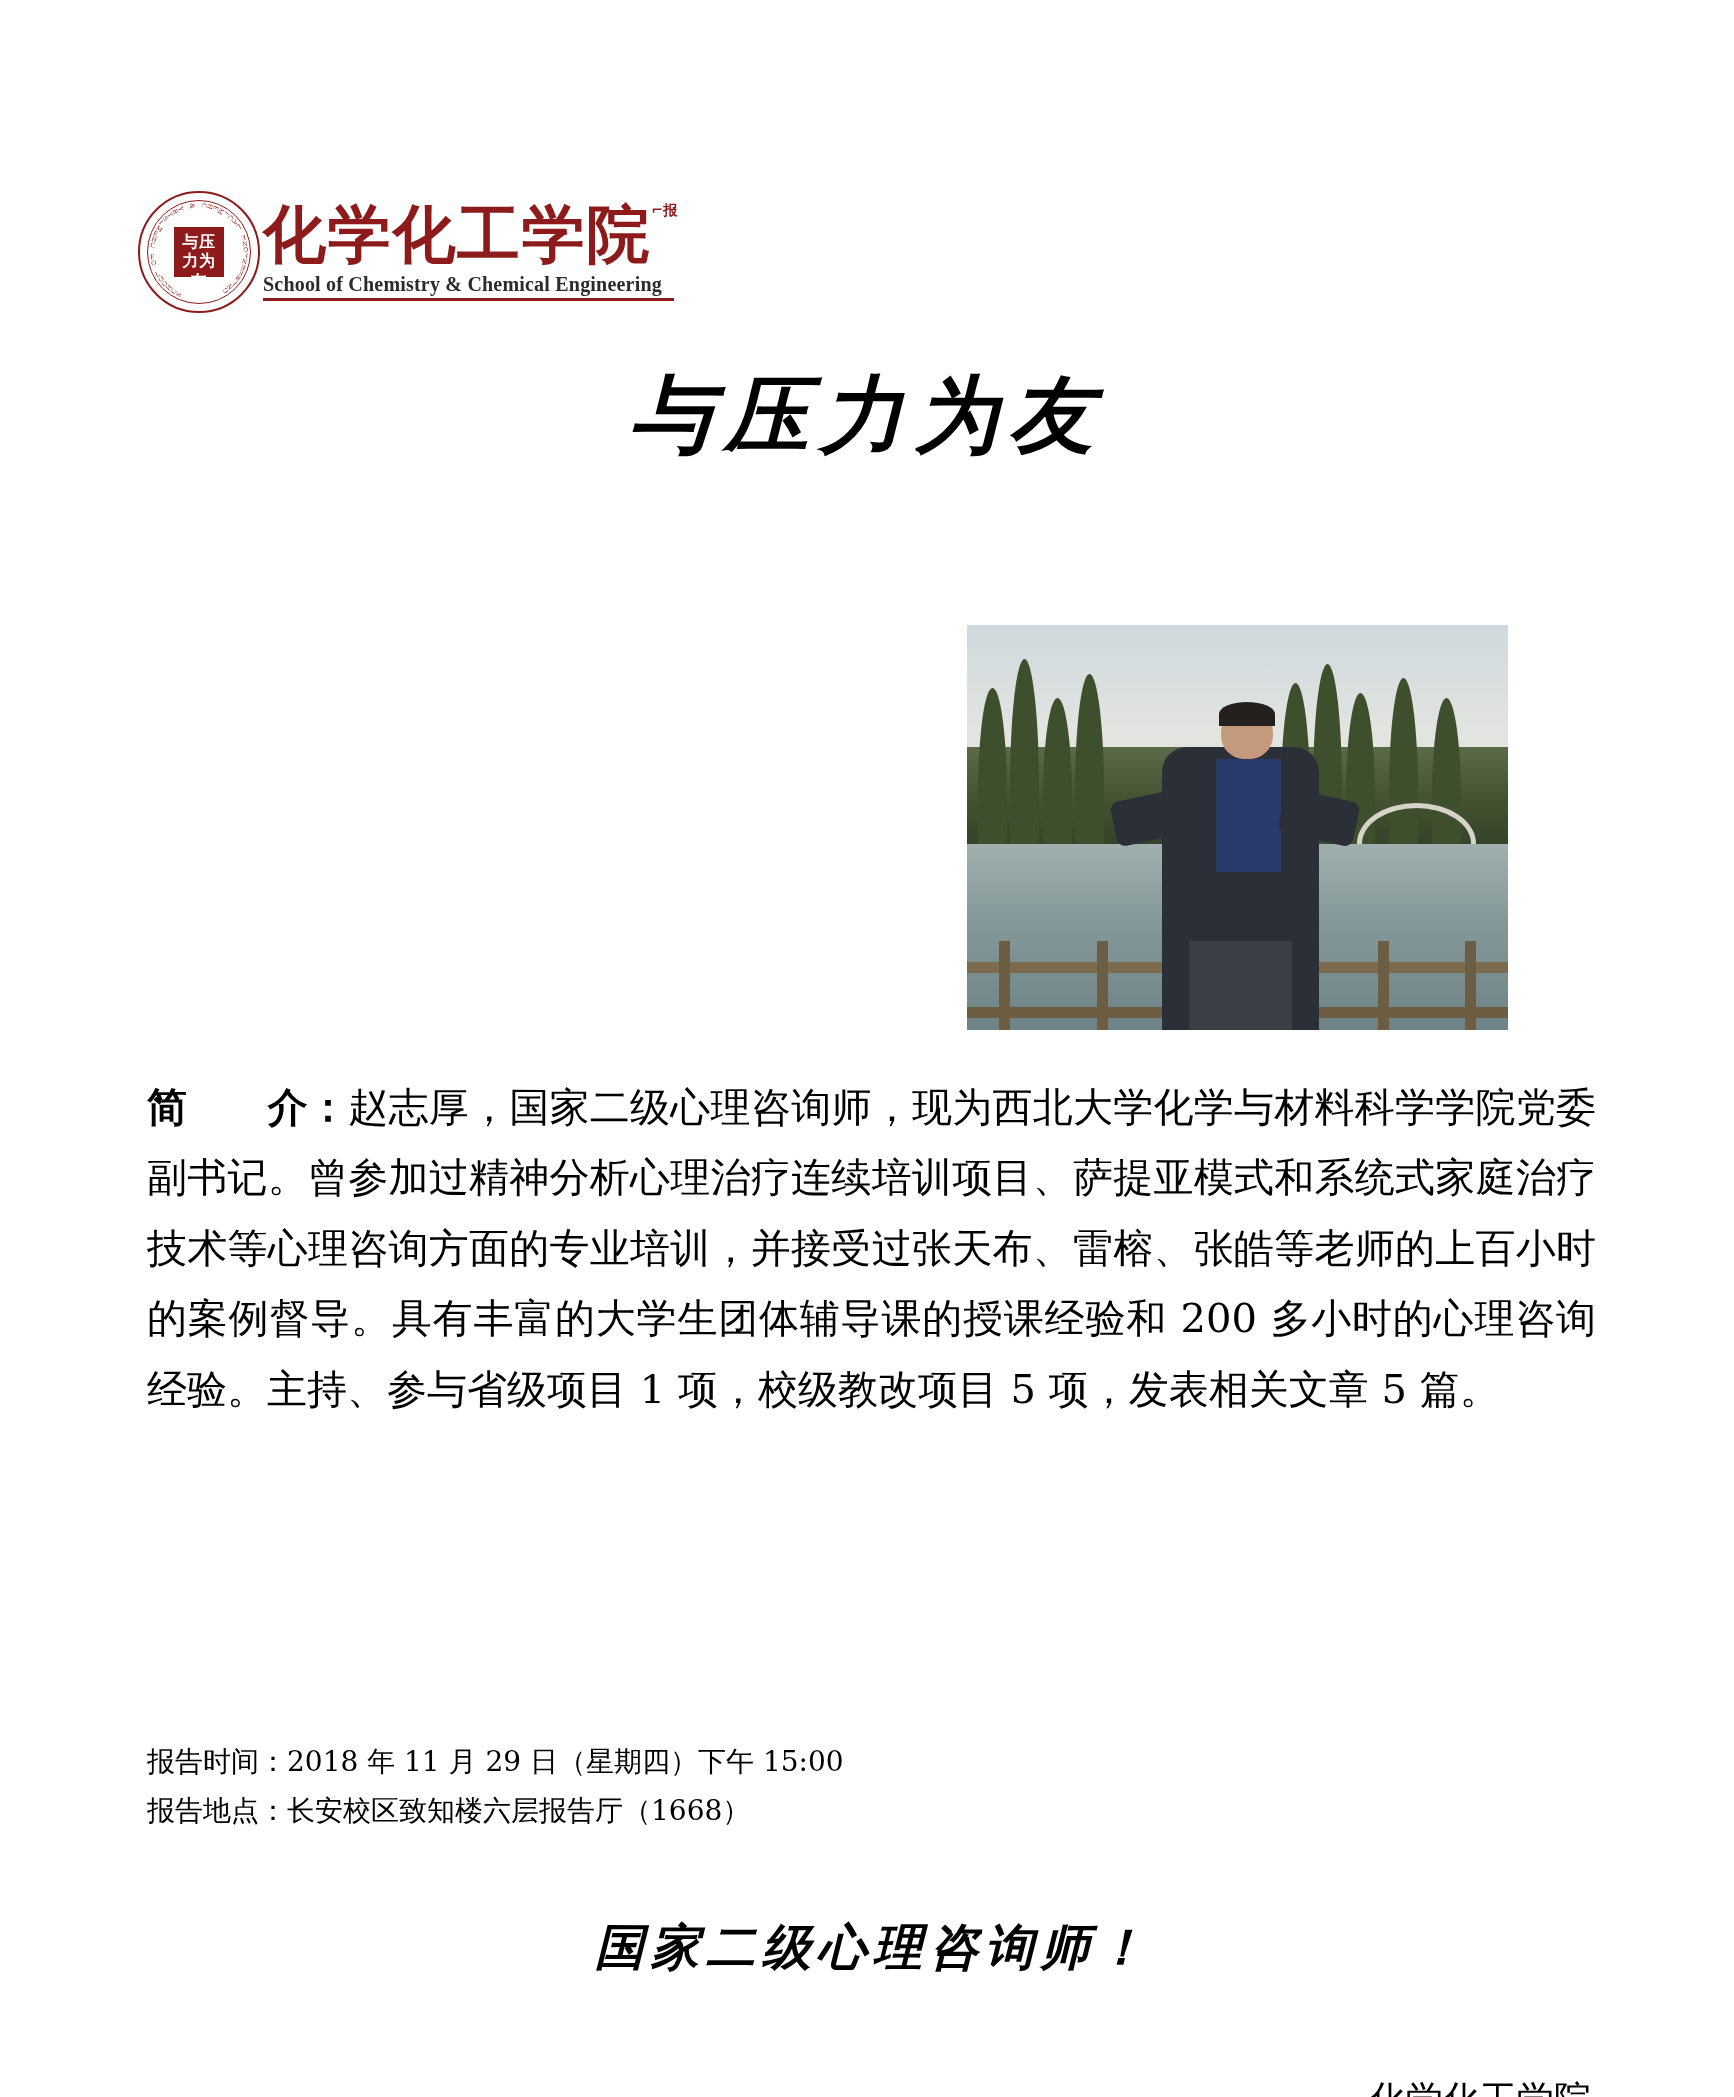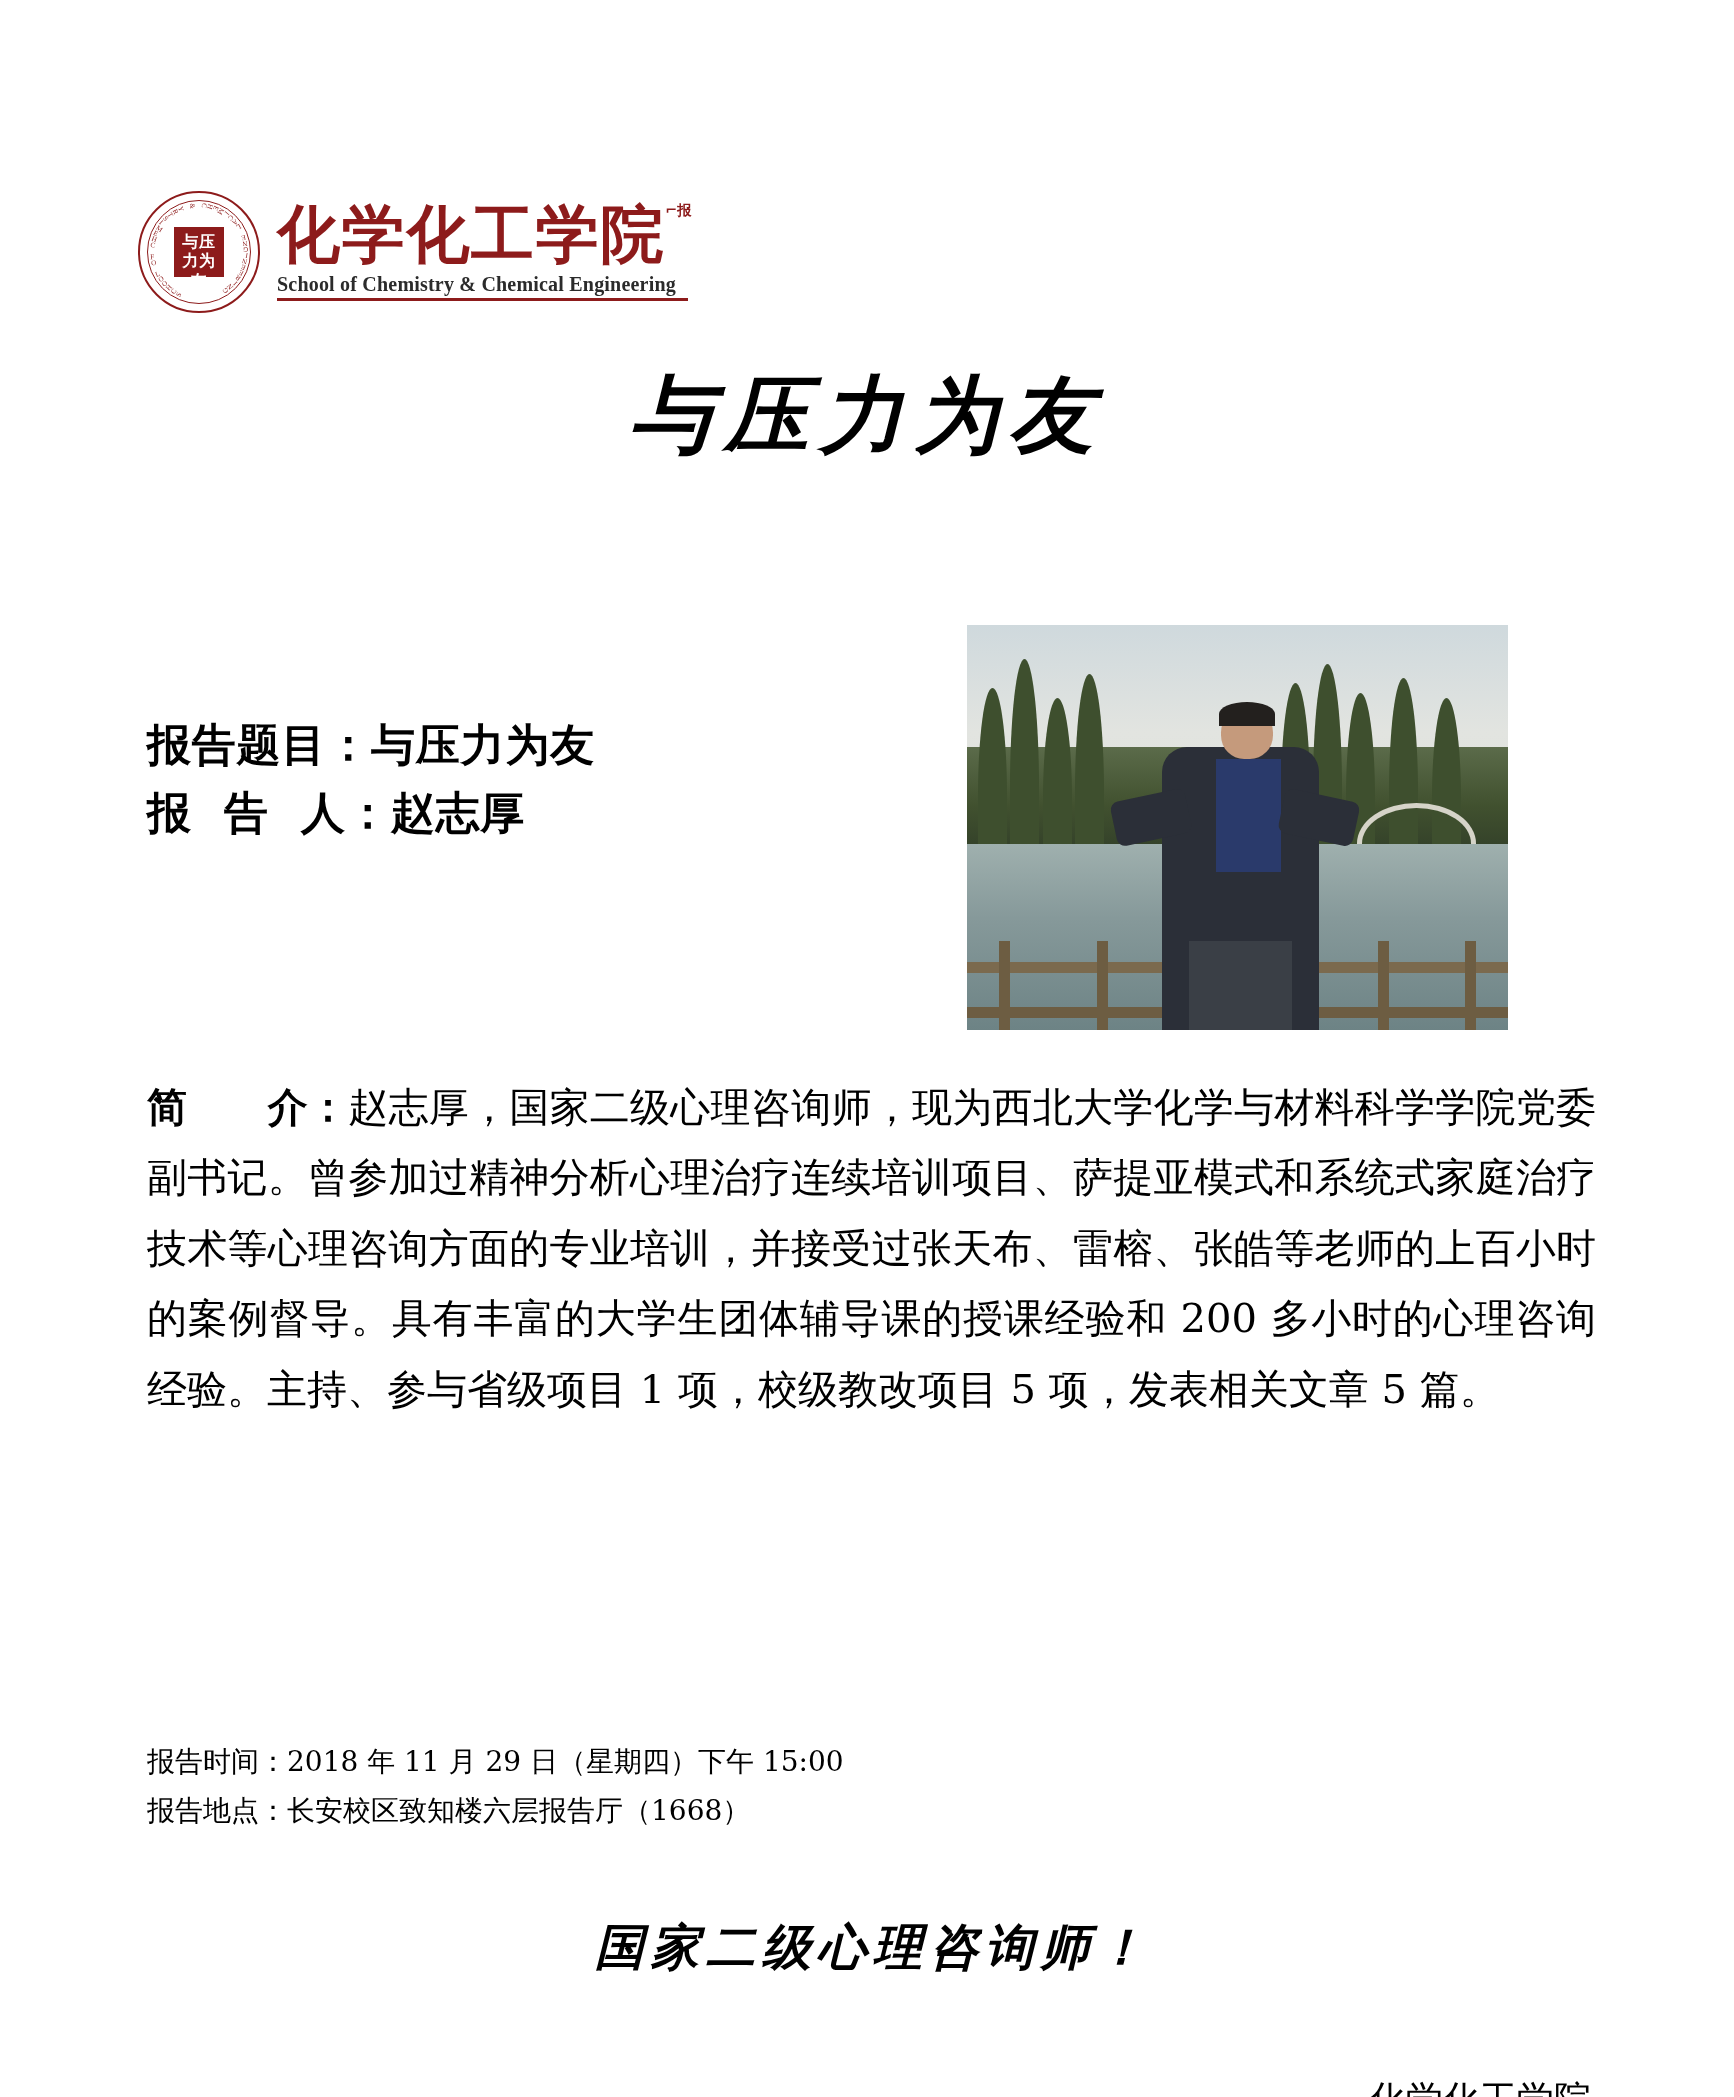--- a/index.html
+++ b/index.html
@@ -72,21 +72,21 @@
     font-size: 8.8px;
   }
   .seal-ring-text span {
     position: absolute;
     left: 50%;
     top: 50%;
     transform-origin: 0 0;
     white-space: nowrap;
   }
   .logo-text {
-    margin-left: 17px;
+    margin-left: 3px;
   }
   .logo-cn {
     font-family: "DejaVu Serif", serif;
     font-size: 63px;
     font-weight: bold;
     color: #8d1b1b;
     line-height: 1.0;
     letter-spacing: 1.7px;
   }
   .logo-cn .tm {
@@ -409,24 +409,20 @@
     <div class="ph-post" style="left:92%;"></div>
     <div class="ph-person-body"></div>
     <div class="ph-shirt"></div>
     <div class="ph-arm-l"></div>
     <div class="ph-arm-r"></div>
     <div class="ph-person-head"></div>
     <div class="ph-person-hair"></div>
     <div class="ph-pants"></div>
   </div>
 
-  <div class="topic-block">
-    <div class="topic-line">报告题目：与压力为友</div>
-    <div class="topic-line">报  告  人：赵志厚</div>
-  </div>
 
   <div class="bio"><span class="lead">简　　介：</span><span>赵志厚，国家二级心理咨询师，现为西北大学化学与材料科学学院党委副书记。曾参加过精神分析心理治疗连续培训项目、萨提亚模式和系统式家庭治疗技术等心理咨询方面的专业培训，并接受过张天布、雷榕、张皓等老师的上百小时的案例督导。具有丰富的大学生团体辅导课的授课经验和 200 多小时的心理咨询经验。主持、参与省级项目 1 项，校级教改项目 5 项，发表相关文章 5 篇。</span></div>
 
   <div class="event">
     <div>报告时间：2018 年 11 月 29 日（星期四）下午 15:00</div>
     <div>报告地点：长安校区致知楼六层报告厅（1668）</div>
   </div>
 
   <div class="welcome">国家二级心理咨询师！</div>
 

